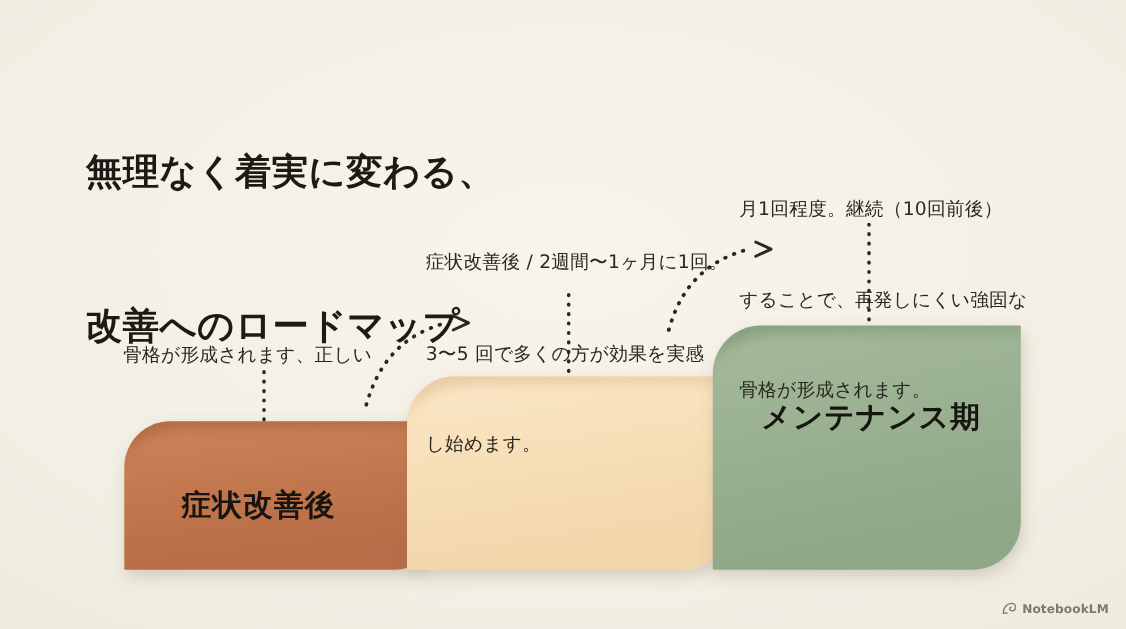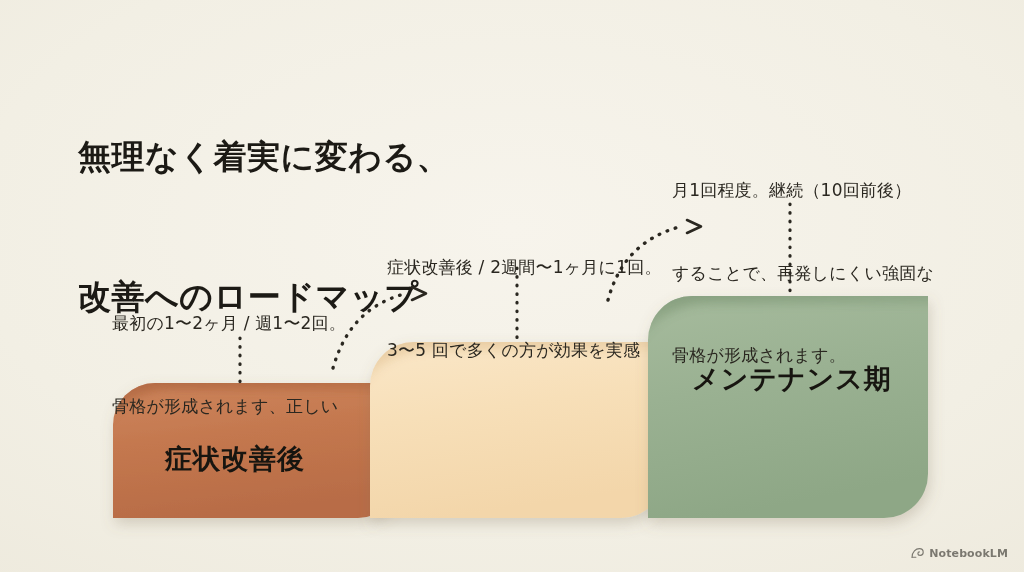--- a/index.html
+++ b/index.html
@@ -66,21 +66,21 @@
     font-family: "DejaVu Sans", "Liberation Sans", sans-serif;
     font-weight: 400;
     font-size: 17px;
     line-height: 1.62;
     color: #2A2720;
     letter-spacing: 0.2px;
     white-space: pre;
   }
   .annotation .aline { display: block; }
   #note-1 { left: 112px; top: 255px; }
-  #note-2 { left: 387px; top: 199px; }
+  #note-2 { left: 387px; top: 171px; }
   #note-3 { left: 672px; top: 122px; }
 
   
   #watermark {
     position: absolute;
     right: 16px;
     bottom: 12px;
     display: flex;
     align-items: center;
     gap: 5px;
@@ -208,27 +208,27 @@
     <g>
       <path d="M608,300 C618,263 640,238 679,227" fill="none" stroke="#2A2720" stroke-width="3.4" stroke-linecap="round" stroke-dasharray="0.6 8"></path>
       <path d="M687,220 L701,226.5 L687,233" fill="none" stroke="#2A2720" stroke-width="2.6" stroke-linecap="round" stroke-linejoin="round"></path>
     </g>
   </svg>
 
   <div class="step-label" id="label-1">症状改善後</div>
   <div class="step-label" id="label-3">メンテナンス期</div>
 
   <div class="annotation" id="note-1">
-    <span class="aline">最初の1〜2ヶ月 / 週1〜2回。</span>
     <span class="aline">骨格が形成されます、正しい</span>
   </div>
 
   <div class="annotation" id="note-2">
     <span class="aline">症状改善後 / 2週間〜1ヶ月に1回。</span>
     <span class="aline">3〜5 回で多くの方が効果を実感</span>
+    <span class="aline">し始めます。</span>
   </div>
 
   <div class="annotation" id="note-3">
     <span class="aline">月1回程度。継続（10回前後）</span>
     <span class="aline">することで、再発しにくい強固な</span>
     <span class="aline">骨格が形成されます。</span>
   </div>
 
   <div id="watermark">
     <span class="wm-icon">

